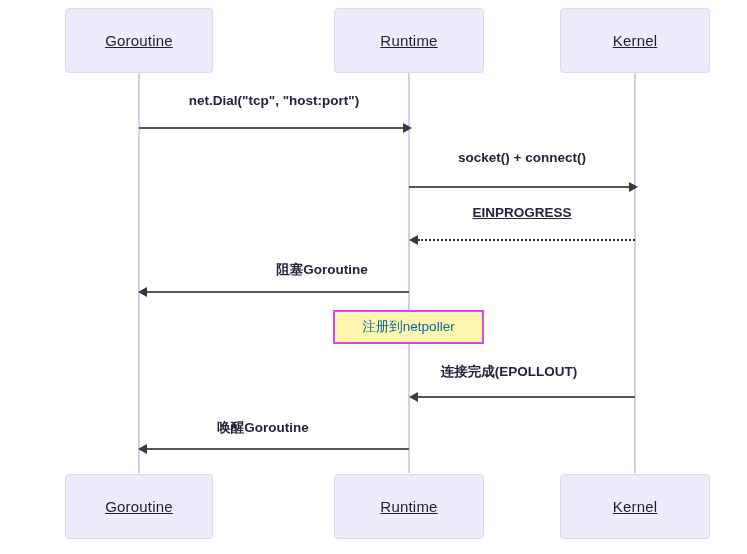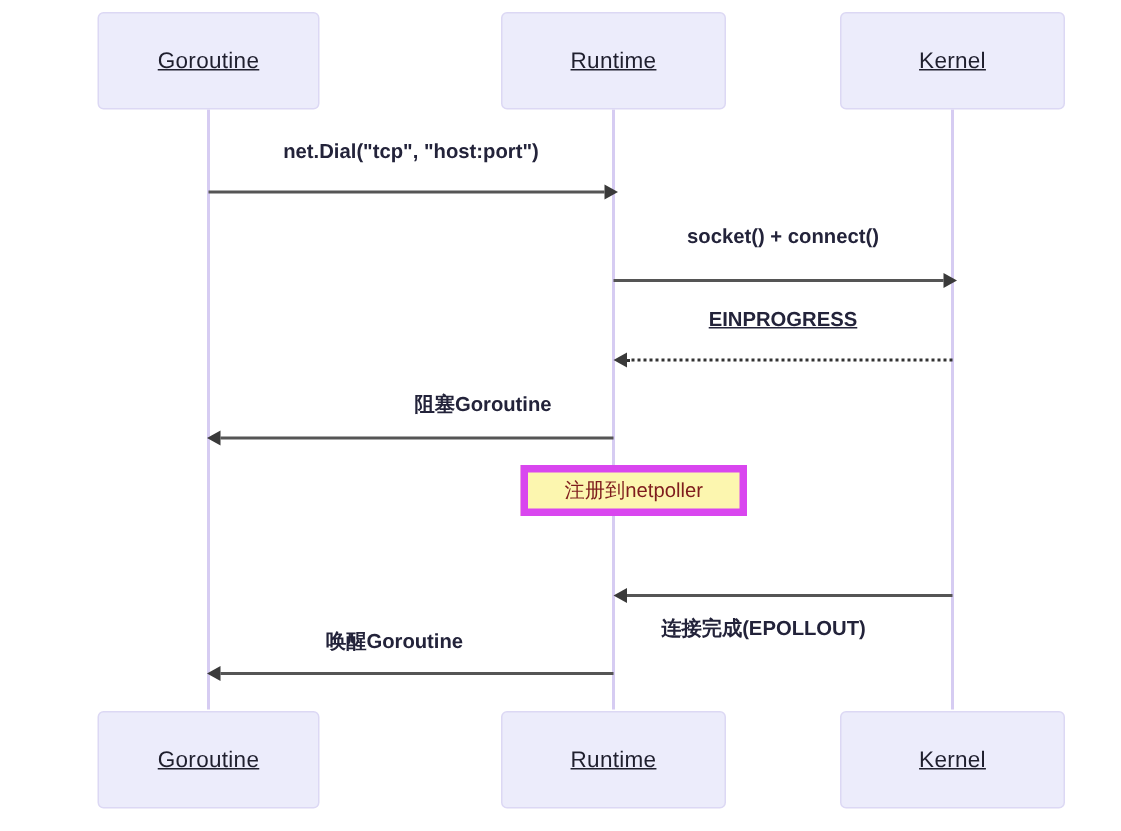--- a/index.html
+++ b/index.html
@@ -73,28 +73,27 @@
     color: #23233a;
     white-space: nowrap;
     text-align: center;
   }
 
   
   .note {
     position: absolute;
     box-sizing: border-box;
     background: #FCF6AF;
-    border: 5px solid #d946ef;
+    border: 2px solid #d946ef;
     display: flex;
     align-items: center;
     justify-content: center;
     font-size: 13.5px;
-    color: #7f1d1d;
+    color: #0369a1;
     white-space: nowrap;
-    margin-left: 14px;
   }
 </style>
 </head>
 <body>
 
 <div id="diagram">
 
   <div class="lifeline" style="left:138px; top:73px; height:400px;"></div>
   <div class="lifeline" style="left:408px; top:73px; height:400px;"></div>
   <div class="lifeline" style="left:634px; top:73px; height:400px;"></div>
@@ -132,21 +131,21 @@
   <div class="arrowhead left" style="left:409px; top:235px;"></div>
 
   <div class="msg-label" style="left:139px; top:261px; width:270px;margin-left:48px;">阻塞Goroutine</div>
   <div class="msg-line" style="left:147px; top:291px; width:262px;"></div>
   <div class="arrowhead left" style="left:138px; top:287px;"></div>
 
   <div class="note" style="left:333px; top:310px; width:151px; height:34px;">
     <span>注册到netpoller</span>
   </div>
 
-  <div class="msg-label" style="left:409px; top:363px; width:200px;margin-top:47px;">连接完成(EPOLLOUT)</div>
+  <div class="msg-label" style="left:409px; top:363px; width:200px;">连接完成(EPOLLOUT)</div>
   <div class="msg-line" style="left:418px; top:396px; width:217px;"></div>
   <div class="arrowhead left" style="left:409px; top:392px;"></div>
 
   <div class="msg-label" style="left:139px; top:419px; width:248px;">唤醒Goroutine</div>
   <div class="msg-line" style="left:147px; top:448px; width:262px;"></div>
   <div class="arrowhead left" style="left:138px; top:444px;"></div>
 
 </div>
 
 </body></html>

